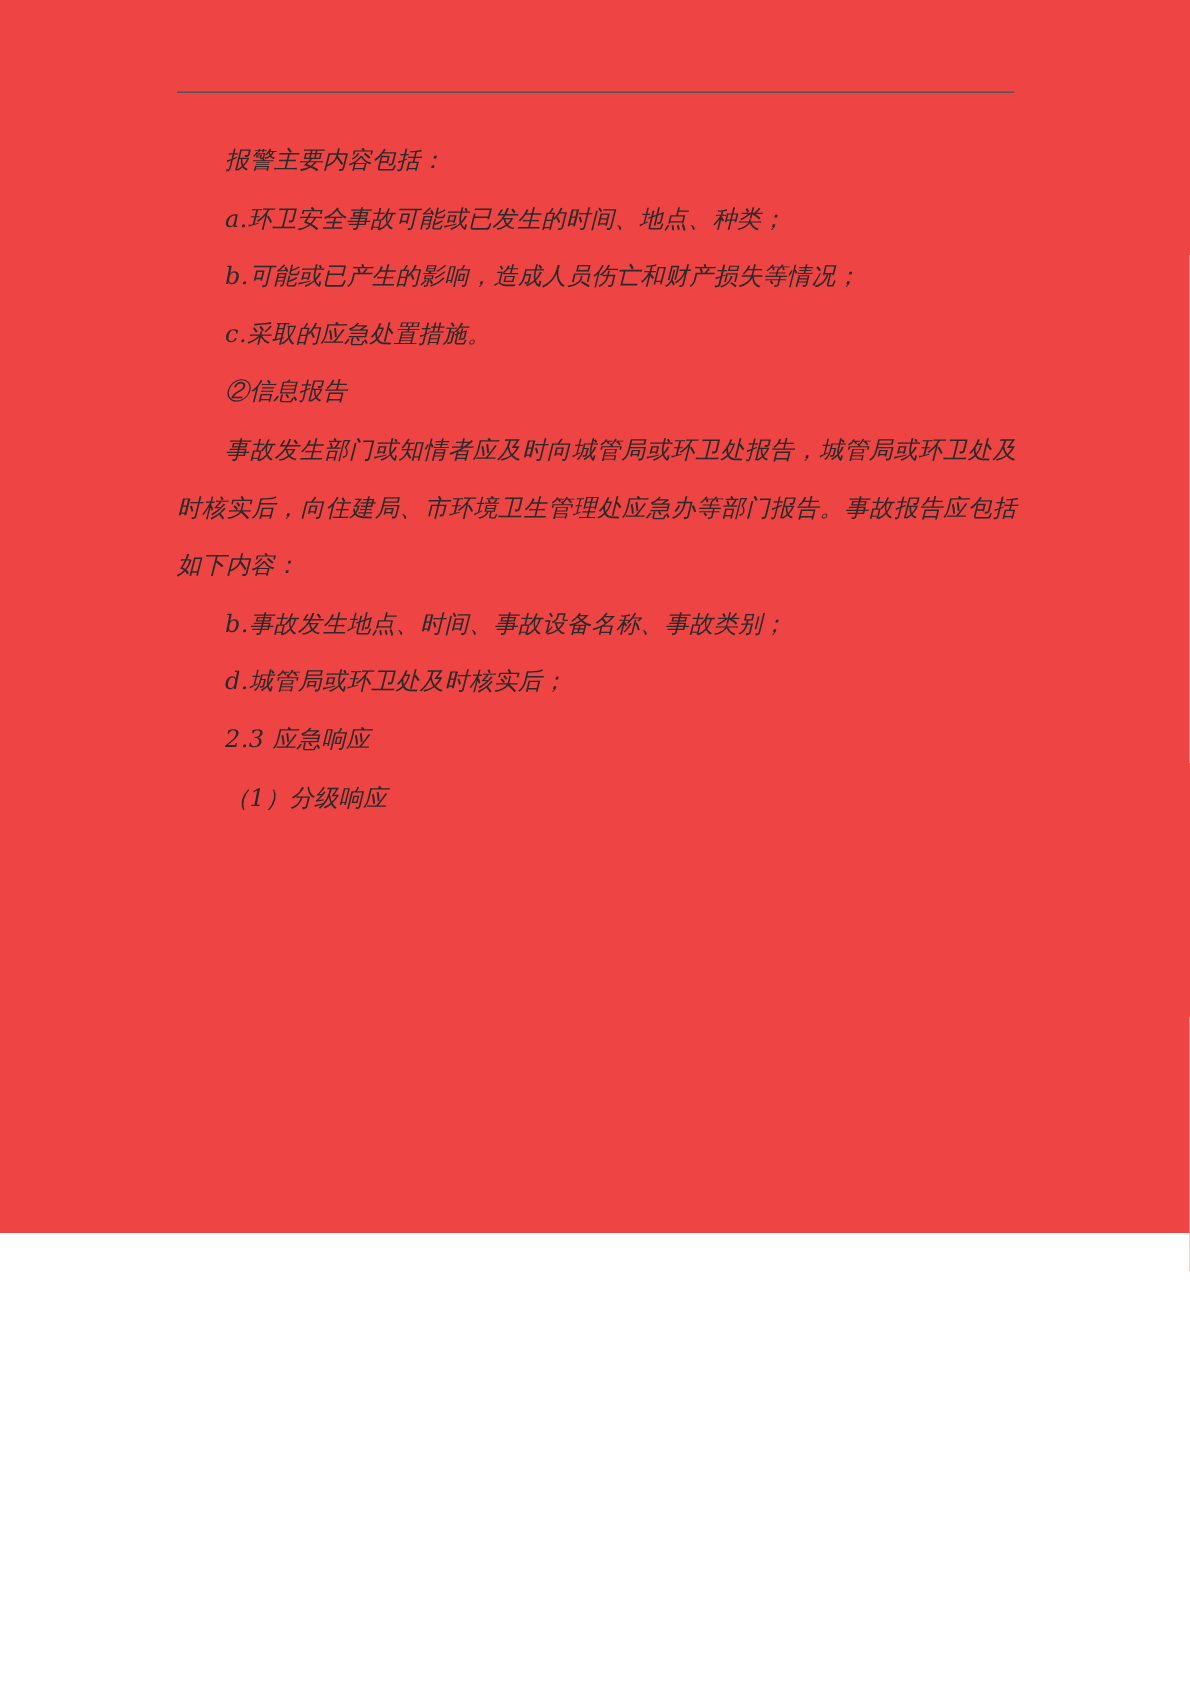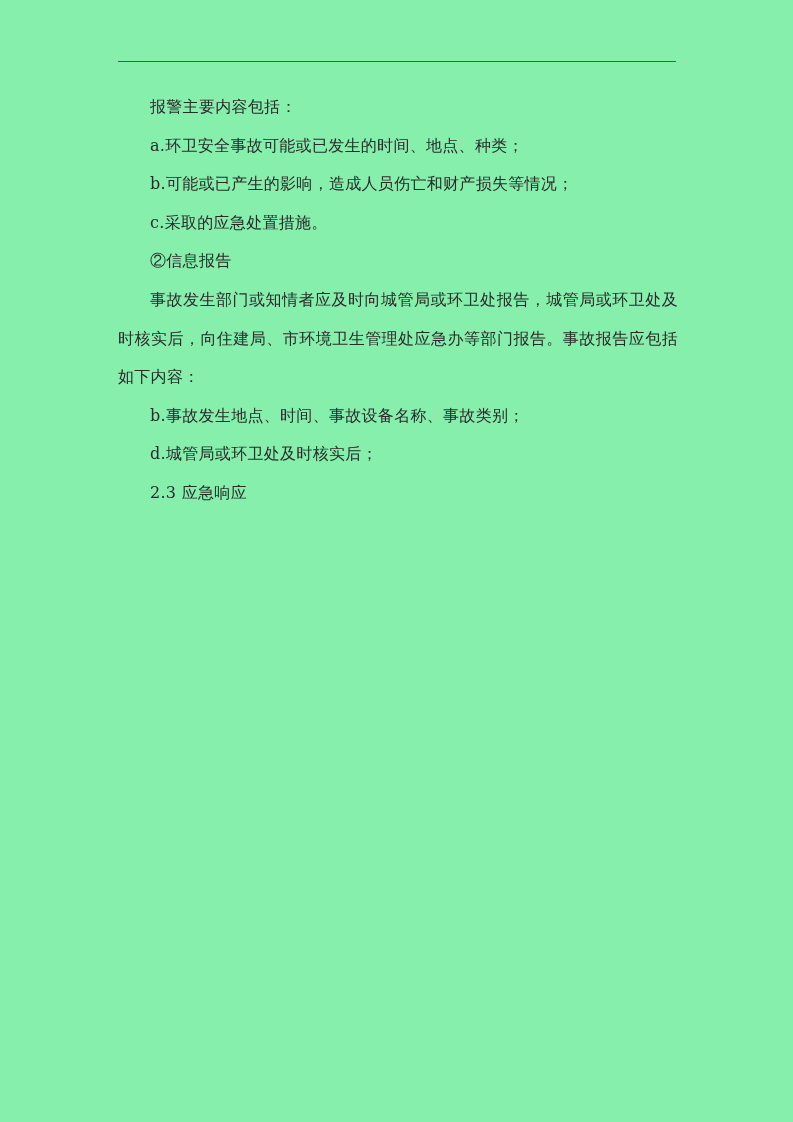--- a/index.html
+++ b/index.html
@@ -1,17 +1,17 @@
 <!DOCTYPE html>
 <html><head>
 <meta charset="utf-8">
 <style>
   html, body { margin: 0; padding: 0; background: #ffffff; }
   body { width: 793px; height: 1122px; position: relative; overflow: hidden; }
-  .page { position: absolute; left: 0; top: 0; width: 793px; height: 1122px; background: #86efac; }
+  .page { position: absolute; left: 0; top: 0; width: 793px; height: 822px; background: #ef4444; font-style: italic; }
   .header-rule { position: absolute; left: 118px; top: 61px; width: 558px; height: 0; border-top: 1.3px solid #555; }
   .body-text {
     position: absolute; left: 118px; top: 88px; width: 560px;
     font-family: "DejaVu Serif", "Liberation Serif", serif;
     font-size: 16px; color: #2a2a2a; line-height: 38.6px;
   }
   .p { margin: 0; text-align: justify; text-align-last: left; letter-spacing: 0.3px; }
   .indent { text-indent: 32px; }
 </style>
 </head>
@@ -22,14 +22,15 @@
   <div class="body-text">
     <p class="p indent">报警主要内容包括：</p>
     <p class="p indent">a.环卫安全事故可能或已发生的时间、地点、种类；</p>
     <p class="p indent">b.可能或已产生的影响，造成人员伤亡和财产损失等情况；</p>
     <p class="p indent">c.采取的应急处置措施。</p>
     <p class="p indent">②信息报告</p>
     <p class="p indent">事故发生部门或知情者应及时向城管局或环卫处报告，城管局或环卫处及时核实后，向住建局、市环境卫生管理处应急办等部门报告。事故报告应包括如下内容：</p>
     <p class="p indent">b.事故发生地点、时间、事故设备名称、事故类别；</p>
     <p class="p indent">d.城管局或环卫处及时核实后；</p>
     <p class="p indent">2.3 应急响应</p>
+    <p class="p indent">（1）分级响应</p>
   </div>
 </div>
 
 </body></html>

